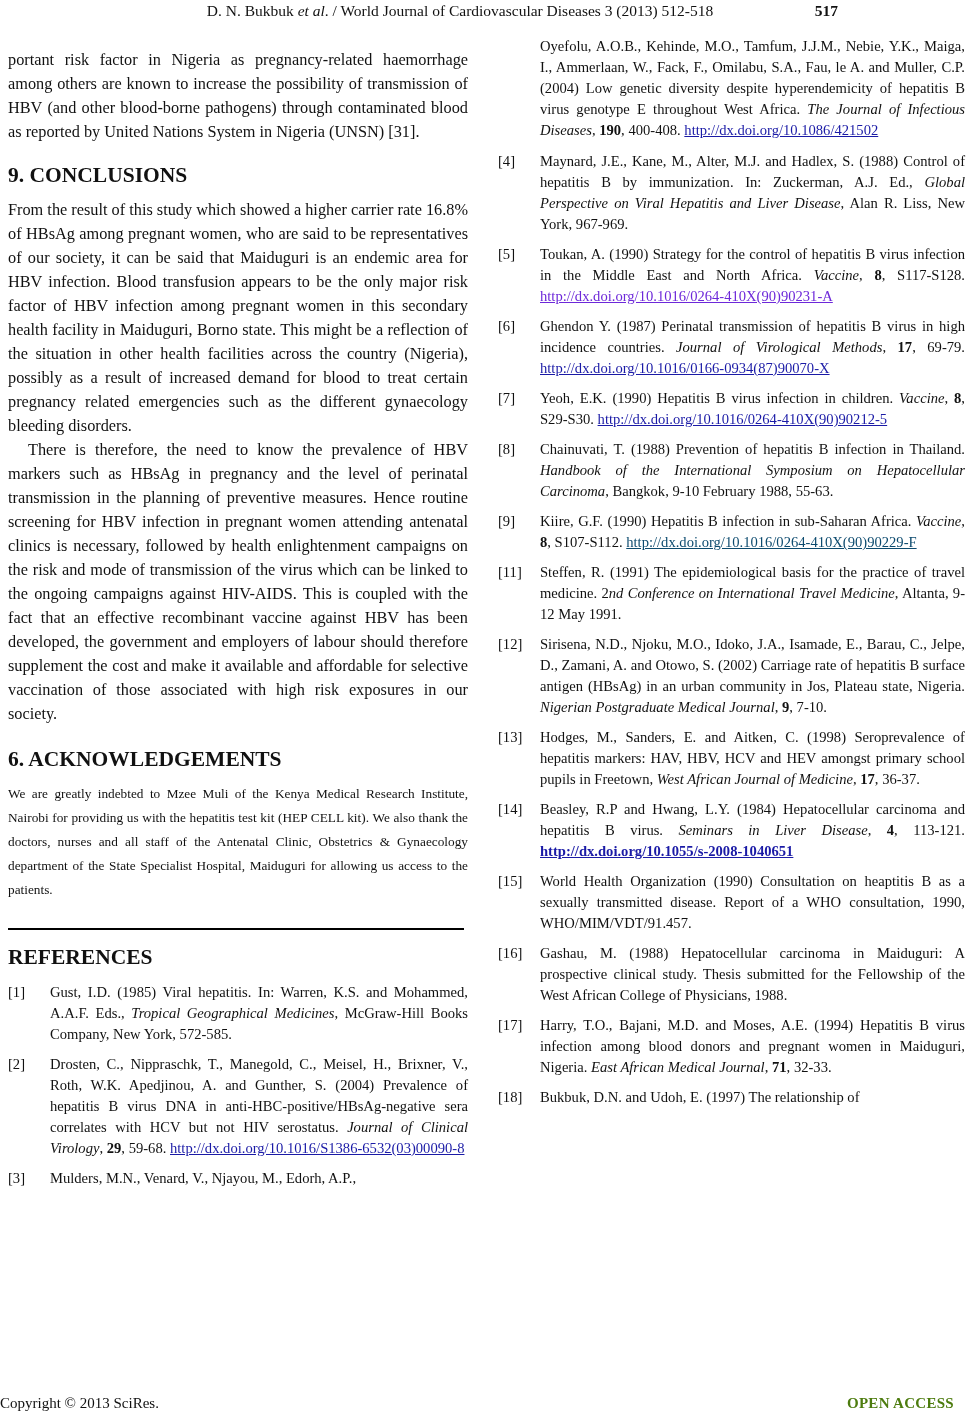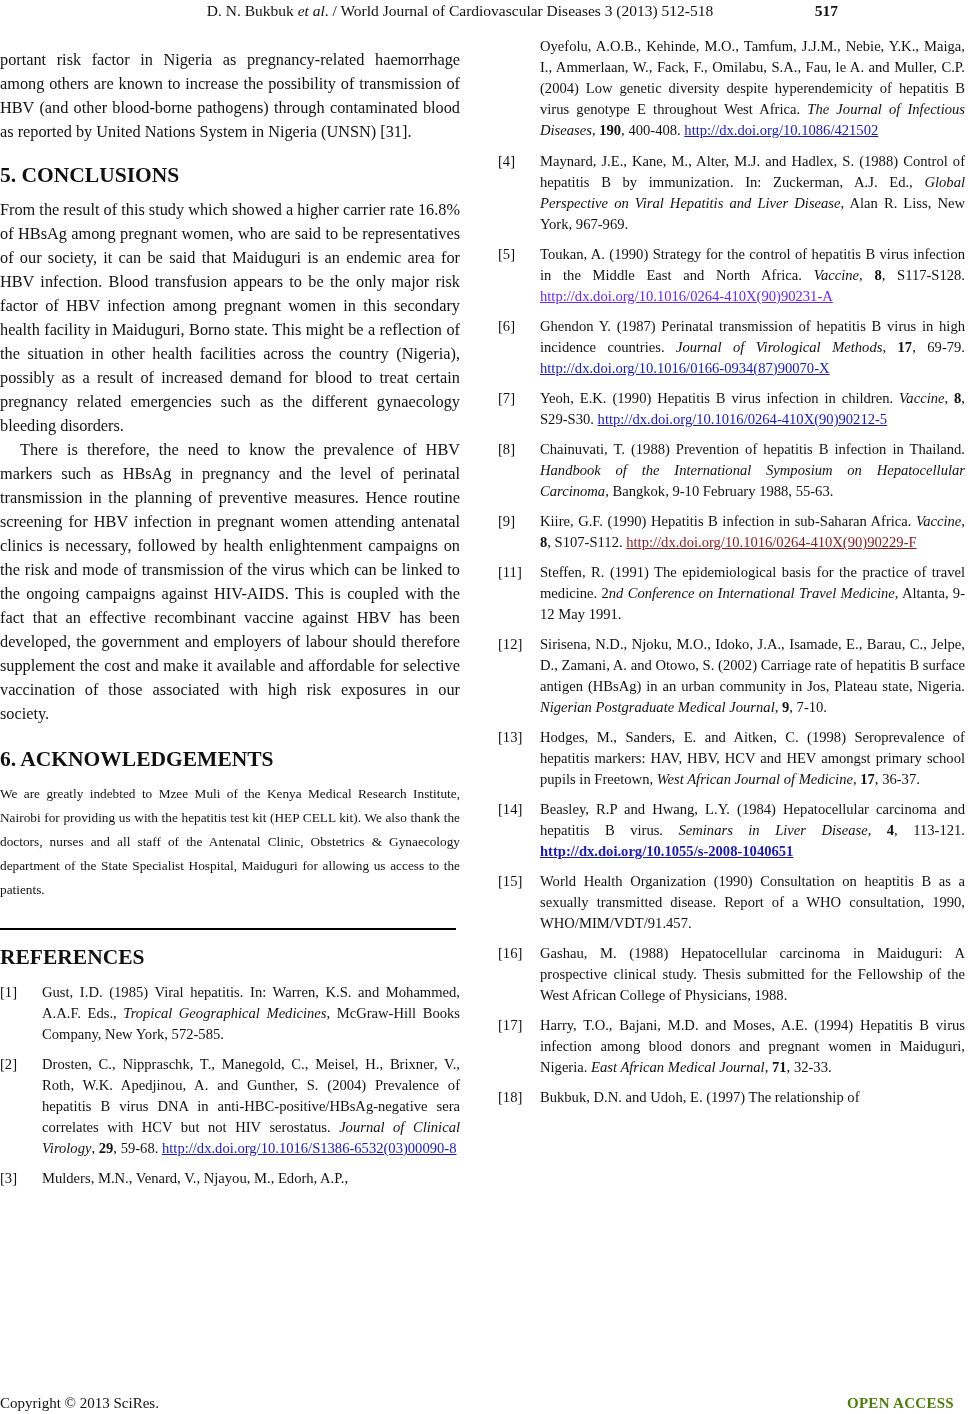--- a/index.html
+++ b/index.html
@@ -7,21 +7,21 @@
     width: 968px; height: 1414px; position: relative; overflow: hidden;
     font-family: "Liberation Serif", "DejaVu Serif", serif; color: #111;
   }
   .running-head {
     position: absolute; top: 0; left: 0; width: 848px; height: 22px;
     font-size: 15.5px; line-height: 22px;
   }
   .running-head .title { position: absolute; left: 100px; width: 720px; text-align: center; }
   .running-head .pageno { position: absolute; right: 10px; font-weight: bold; }
   .col { position: absolute; top: 48px; }
-  .col-left { left: 0; width: 460px; }
+  .col-left { left: 0; width: 460px; padding-left: 8px; }
   .col-right { left: 498px; width: 467px; top: 36px; }
   p.body {
     margin: 0; font-size: 16.3px; line-height: 24px; text-align: justify;
     hyphens: manual;
   }
   p.body.indent { text-indent: 20px; }
   h2.section {
     margin: 14px 0 10px 0; font-size: 21.5px; font-weight: bold; line-height: 26px;
   }
   p.ack {
@@ -50,21 +50,21 @@
 <body>
 
 <div class="running-head">
   <span class="title"><span>D. N. Bukbuk </span><i>et al</i><span>. / World Journal of Cardiovascular Diseases 3 (2013) 512-518</span></span>
   <span class="pageno">517</span>
 </div>
 
 <div class="col col-left">
   <p class="body">portant risk factor in Nigeria as pregnancy-related haem­orrhage among others are known to increase the possibil­ity of transmission of HBV (and other blood-borne pa­thogens) through contaminated blood as reported by Uni­ted Nations System in Nigeria (UNSN) [31].</p>
 
-  <h2 class="section" style="margin-top:18px">5. CONCLUSIONS</h2>
+  <h2 class="section" style="margin-top:18px">9. CONCLUSIONS</h2>
   <p class="body">From the result of this study which showed a higher car­rier rate 16.8% of HBsAg among pregnant women, who are said to be representatives of our society, it can be said that Maiduguri is an endemic area for HBV infection. Blood transfusion appears to be the only major risk fac­tor of HBV infection among pregnant women in this secondary health facility in Maiduguri, Borno state. This might be a reflection of the situation in other health fa­cilities across the country (Nigeria), possibly as a result of increased demand for blood to treat certain pregnancy related emergencies such as the different gynaecology bleeding disorders.</p>
   <p class="body indent">There is therefore, the need to know the prevalence of HBV markers such as HBsAg in pregnancy and the level of perinatal transmission in the planning of preventive measures. Hence routine screening for HBV infection in pregnant women attending antenatal clinics is necessary, followed by health enlightenment campaigns on the risk and mode of transmission of the virus which can be linked to the ongoing campaigns against HIV-AIDS. This is coupled with the fact that an effective recombinant vaccine against HBV has been developed, the govern­ment and employers of labour should therefore supple­ment the cost and make it available and affordable for selective vaccination of those associated with high risk exposures in our society.</p>
 
   <h2 class="section" style="margin-top:20px">6. ACKNOWLEDGEMENTS</h2>
   <p class="ack">We are greatly indebted to Mzee Muli of the Kenya Medical Research Institute, Nairobi for providing us with the hepatitis test kit (HEP CELL kit). We also thank the doctors, nurses and all staff of the Ante­natal Clinic, Obstetrics &amp; Gynaecology department of the State Spe­cialist Hospital, Maiduguri for allowing us access to the patients.</p>
 
   <hr class="divider">
 
   <h2 class="refs">REFERENCES</h2>
 
@@ -76,21 +76,21 @@
 </div>
 
 <div class="col col-right">
   <div id="refs-right">
       <div class="ref" style="margin-bottom: 10px;"><span>Oyefolu, A.O.B., Kehinde, M.O., Tamfum, J.J.M., Nebie, Y.K., Maiga, I., Ammerlaan, W., Fack, F., Omilabu, S.A., Fau, le A. and Muller, C.P. (2004) Low genetic diversity despite hyperendemicity of hepatitis B virus genotype E throughout West Africa. </span><i>The Journal of Infectious Disea­ses</i><span>, </span><b>190</b><span>, 400-408. </span><a class="doi" href="#" style="color: rgb(26, 26, 166);">http://dx.doi.org/10.1086/421502</a></div>
       <div class="ref"><span class="num">[4]</span><span>Maynard, J.E., Kane, M., Alter, M.J. and Hadlex, S. (1988) Control of hepatitis B by immunization. In: Zuc­kerman, A.J. Ed., </span><i>Global Perspective on Viral Hepatitis and Liver Disease</i><span>, Alan R. Liss, New York, 967-969.</span></div>
       <div class="ref"><span class="num">[5]</span><span>Toukan, A. (1990) Strategy for the control of hepatitis B virus infection in the Middle East and North Africa. </span><i>Vac­cine</i><span>, </span><b>8</b><span>, S117-S128. </span><a class="doi" href="#" style="color: #6d28d9;">http://dx.doi.org/10.1016/0264-410X(90)90231-A</a></div>
       <div class="ref"><span class="num">[6]</span><span>Ghendon Y. (1987) Perinatal transmission of hepatitis B virus in high incidence countries. </span><i>Journal of Virological Methods</i><span>, </span><b>17</b><span>, 69-79. </span><a class="doi" href="#" style="color: rgb(26, 26, 166);">http://dx.doi.org/10.1016/0166-0934(87)90070-X</a></div>
       <div class="ref"><span class="num">[7]</span><span>Yeoh, E.K. (1990) Hepatitis B virus infection in children. </span><i>Vaccine</i><span>, </span><b>8</b><span>, S29-S30. </span><a class="doi" href="#" style="color: rgb(26, 26, 166);">http://dx.doi.org/10.1016/0264-410X(90)90212-5</a></div>
       <div class="ref"><span class="num">[8]</span><span>Chainuvati, T. (1988) Prevention of hepatitis B infection in Thailand. </span><i>Handbook of the International Symposium on Hepatocellular Carcinoma</i><span>, Bangkok, 9-10 February 1988, 55-63.</span></div>
-      <div class="ref"><span class="num">[9]</span><span>Kiire, G.F. (1990) Hepatitis B infection in sub-Saharan Africa. </span><i>Vaccine</i><span>, </span><b>8</b><span>, S107-S112. </span><a class="doi" href="#" style="color: #7f1d1d;">http://dx.doi.org/10.1016/0264-410X(90)90229-F</a></div>
+      <div class="ref"><span class="num">[9]</span><span>Kiire, G.F. (1990) Hepatitis B infection in sub-Saharan Africa. </span><i>Vaccine</i><span>, </span><b>8</b><span>, S107-S112. </span><a class="doi" href="#" style="color: #0c4a6e;">http://dx.doi.org/10.1016/0264-410X(90)90229-F</a></div>
       <div class="ref"><span class="num">[11]</span><span>Steffen, R. (1991) The epidemiological basis for the prac­tice of travel medicine. 2</span><i>nd Conference on International Travel Medicine</i><span>, Altanta, 9-12 May 1991.</span></div>
       <div class="ref"><span class="num">[12]</span><span>Sirisena, N.D., Njoku, M.O., Idoko, J.A., Isamade, E., Barau, C., Jelpe, D., Zamani, A. and Otowo, S. (2002) Carriage rate of hepatitis B surface antigen (HBsAg) in an urban community in Jos, Plateau state, Nigeria. </span><i>Nige­rian Postgraduate Medical Journal</i><span>, </span><b>9</b><span>, 7-10.</span></div>
       <div class="ref"><span class="num">[13]</span><span>Hodges, M., Sanders, E. and Aitken, C. (1998) Seropre­valence of hepatitis markers: HAV, HBV, HCV and HEV amongst primary school pupils in Freetown, </span><i>West African Journal of Medicine</i><span>, </span><b>17</b><span>, 36-37.</span></div>
       <div class="ref"><span class="num">[14]</span><span>Beasley, R.P and Hwang, L.Y. (1984) Hepatocellular car­cinoma and hepatitis B virus. </span><i>Seminars in Liver Disease</i><span>, </span><b>4</b><span>, 113-121. </span><a class="doi" href="#" style="color: rgb(26, 26, 166); font-weight: bold;">http://dx.doi.org/10.1055/s-2008-1040651</a></div>
       <div class="ref"><span class="num">[15]</span><span>World Health Organization (1990) Consultation on heap­titis B as a sexually transmitted disease. Report of a WHO consultation, 1990, WHO/MIM/VDT/91.457.</span></div>
       <div class="ref"><span class="num">[16]</span><span>Gashau, M. (1988) Hepatocellular carcinoma in Maidu­guri: A prospective clinical study. Thesis submitted for the Fellowship of the West African College of Physicians, 1988.</span></div>
       <div class="ref"><span class="num">[17]</span><span>Harry, T.O., Bajani, M.D. and Moses, A.E. (1994) Hepa­titis B virus infection among blood donors and pregnant women in Maiduguri, Nigeria. </span><i>East African Medical Journal</i><span>, </span><b>71</b><span>, 32-33.</span></div>
       <div class="ref"><span class="num">[18]</span><span>Bukbuk, D.N. and Udoh, E. (1997) The relationship of</span></div>
     </div>
 </div>

